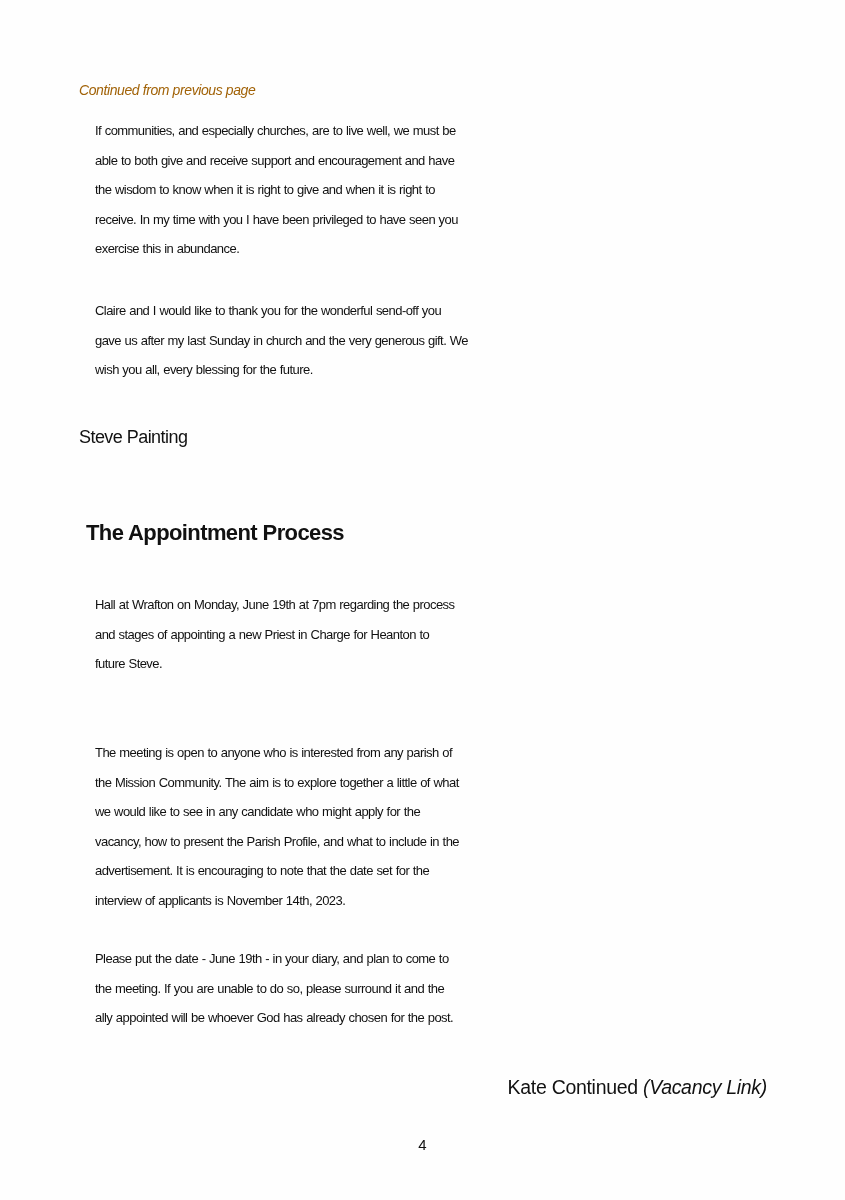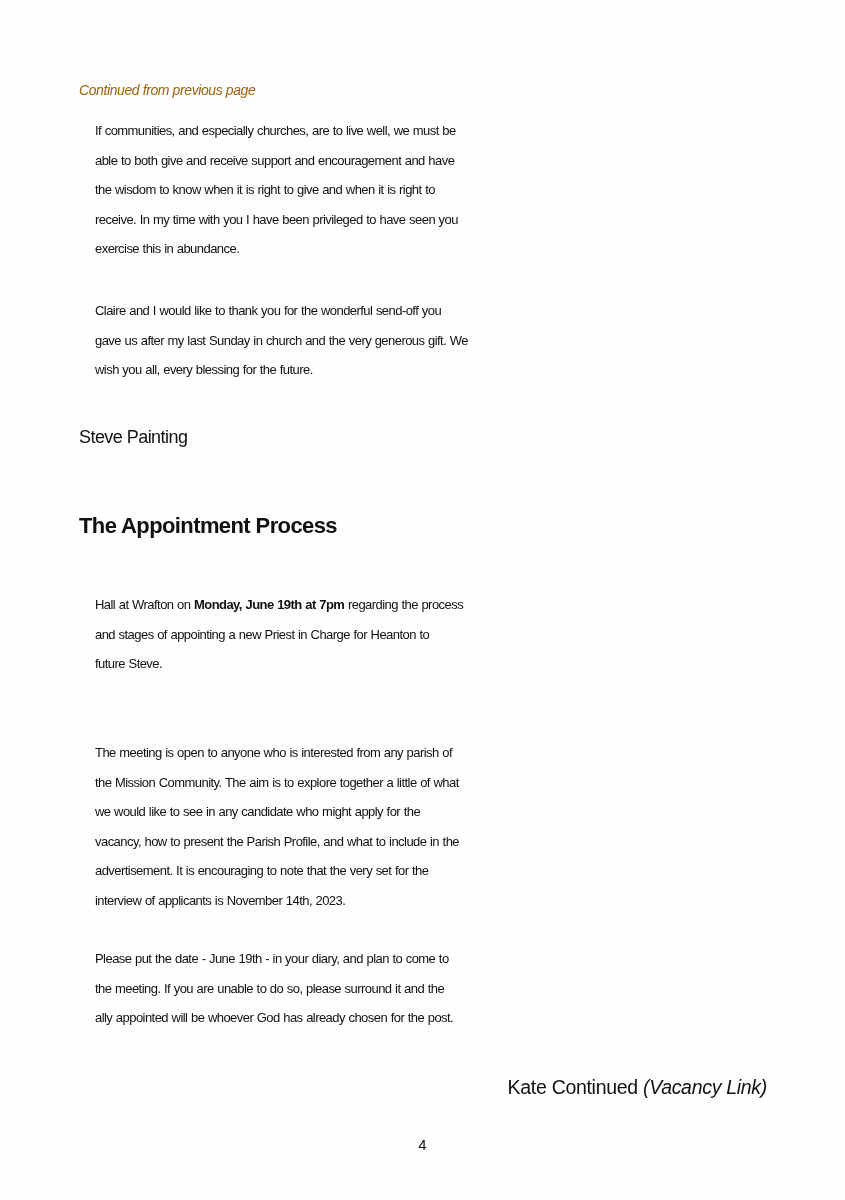--- a/index.html
+++ b/index.html
@@ -42,21 +42,21 @@
       margin: 16px;
     }
     .para span.line { display: block; white-space: nowrap; }
     .heading {
       position: absolute;
       left: 79px;
       top: 513px;
       font-size: 22px;
       font-weight: bold;
       letter-spacing: -0.6px;
-      margin: 0;
+      margin: 7px;
       color: #111111;
     }
     .signature {
       position: absolute;
       left: 79px;
       top: 399px;
       font-size: 18px;
       letter-spacing: -0.55px;
       margin-top: 28px;
     }
@@ -70,21 +70,21 @@
     }
     .signoff .role { font-style: italic; }
     .page-number {
       position: absolute;
       left: 0;
       width: 845px;
       top: 1136px;
       text-align: center;
       font-size: 15px;
     }
-    b { font-weight: bold; }
+    b { font-weight: normal; }
   </style>
 </head>
 <body>
 
 <div class="page">
 
   <div class="continued">Continued from previous page</div>
 
   <p class="para" style="top:100px;">
     <span class="line">If communities, and especially churches, are to live well, we must be</span>
@@ -108,21 +108,21 @@
     <span class="line"><span>Hall at Wrafton on </span><b>Monday, June 19th at 7pm</b><span> regarding the process</span></span>
     <span class="line">and stages of appointing a new Priest in Charge for Heanton to</span>
     <span class="line">future Steve.</span>
   </p>
 
   <p class="para" style="top:722px;">
     <span class="line">The meeting is open to anyone who is interested from any parish of</span>
     <span class="line">the Mission Community. The aim is to explore together a little of what</span>
     <span class="line">we would like to see in any candidate who might apply for the</span>
     <span class="line">vacancy, how to present the Parish Profile, and what to include in the</span>
-    <span class="line">advertisement. It is encouraging to note that the very set for the</span>
+    <span class="line">advertisement. It is encouraging to note that the date set for the</span>
     <span class="line">interview of applicants is November 14th, 2023.</span>
   </p>
 
   <p class="para" style="top:928px;">
     <span class="line">Please put the date - June 19th - in your diary, and plan to come to</span>
     <span class="line">the meeting. If you are unable to do so, please surround it and the</span>
     <span class="line">ally appointed will be whoever God has already chosen for the post.</span>
   </p>
 
   <div class="signoff">

